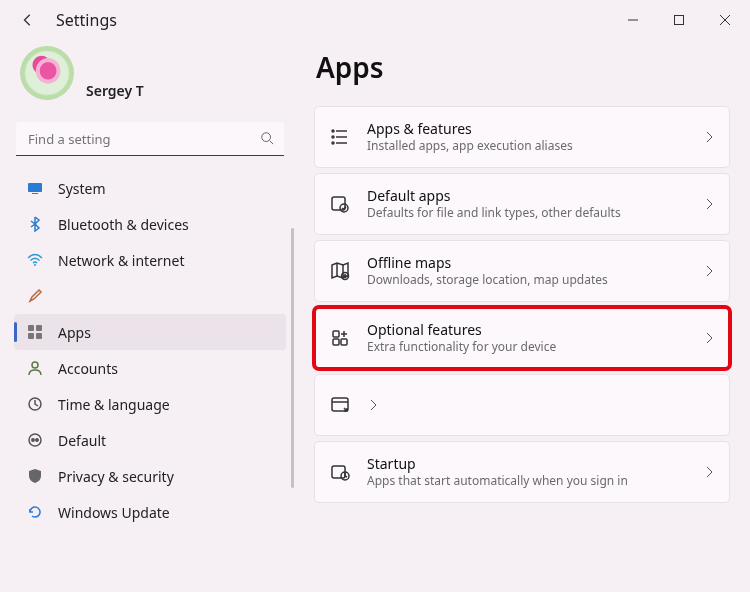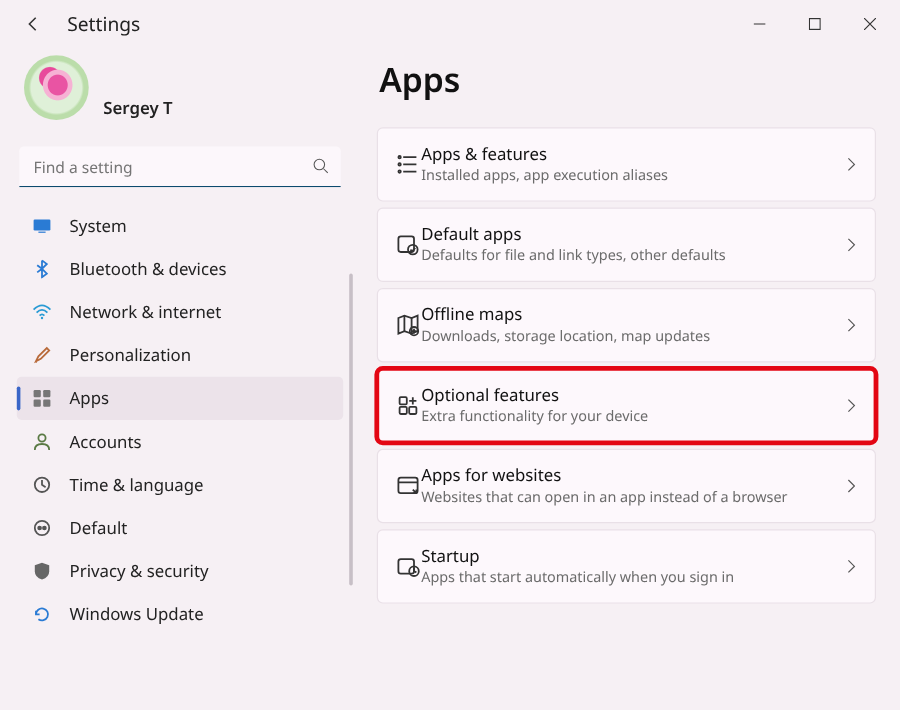--- a/index.html
+++ b/index.html
@@ -33,21 +33,21 @@
   .nav-item { display:flex; align-items:center; gap:14px; height:36px; padding:0 10px 0 12px; border-radius:4px; font-size:14px; color:#222; cursor:pointer; position:relative;}
   .nav-item .icon { width:18px; height:18px; display:flex; align-items:center; justify-content:center; }
   .nav-item.selected { background:#ece3ea; }
   .nav-item.selected::before { content:""; position:absolute; left:0; top:8px; bottom:8px; width:3px; background:#3a66c8; border-radius:3px; }
   .nav-scroll { position:absolute; right:0; top:0; bottom:0; width:3px; background:#c7bfc6; border-radius:3px; }
 
   
   .main { flex:1; padding: 0 20px 0 20px; overflow:hidden; }
   .main h1 { font-size:28px; font-weight:600; margin: 8px 0 20px 2px; color:#111;}
   .cards { display:flex; flex-direction:column; gap:5px; }
-  .card { background:#fdf8fc; border:1px solid #e9e0e7; border-radius:5px; height:62px; display:flex; align-items:center; padding:0 14px 0 14px; cursor:pointer;}
+  .card { background:#fdf8fc; border:1px solid #e9e0e7; border-radius:5px; height:62px; display:flex; align-items:center; padding:0 14px 0 14px; gap:16px; cursor:pointer;}
   .card .cicon { width:22px; height:22px; display:flex; align-items:center; justify-content:center; flex:0 0 22px;}
   .card .texts { flex:1; display:flex; flex-direction:column; justify-content:center; }
   .card .ct { font-size:14px; color:#111; line-height:1.2;}
   .card .cs { font-size:12px; color:#6b6b6b; line-height:1.3;}
   .card .chev svg{ width:12px; height:12px; stroke:#555; fill:none;}
   .card.highlighted { outline:4px solid #e30613; outline-offset:-2px; border-radius:5px;}
   
   
   .icon svg, .cicon svg { stroke:#333; fill:none; stroke-width:1.5; }
   .icon svg { width:16px; height:16px; }
@@ -138,21 +138,20 @@
           </span>
         <span>Network &amp; internet</span>
       </div>
       <div class="nav-item">
         <span class="icon i-person">
             <svg viewBox="0 0 16 16">
               <path d="M3 13 L5 9 L12 2 L14 4 L7 11 Z" stroke="#b86a3a"></path>
               <path d="M3 13 Q2 15 4 14" fill="#b86a3a" stroke="none"></path>
             </svg>
           </span>
-        <span>Personalization</span>
       </div>
       <div class="nav-item selected">
         <span class="icon i-apps">
             <svg viewBox="0 0 16 16">
               <rect x="1" y="1" width="6" height="6" rx="1"></rect>
               <rect x="9" y="1" width="6" height="6" rx="1"></rect>
               <rect x="1" y="9" width="6" height="6" rx="1"></rect>
               <rect x="9" y="9" width="6" height="6" rx="1"></rect>
             </svg>
           </span>
@@ -285,24 +284,20 @@
       </div>
 
       <div class="card">
         <span class="cicon">
             <svg viewBox="0 0 20 20">
               <rect x="2" y="3" width="16" height="13" rx="2"></rect>
               <path d="M2 7 H18"></path>
               <path d="M14 13 L17 16 M17 13 V16 H14"></path>
             </svg>
           </span>
-        <div class="texts">
-            <div class="ct">Apps for websites</div>
-            <div class="cs">Websites that can open in an app instead of a browser</div>
-          </div>
         <span class="chev"><svg viewBox="0 0 12 12">
               <path d="M4 1 L9 6 L4 11"></path>
             </svg></span>
       </div>
 
 
       <div class="card">
         <span class="cicon">
             <svg viewBox="0 0 20 20">
               <rect x="2" y="4" width="13" height="12" rx="2"></rect>

